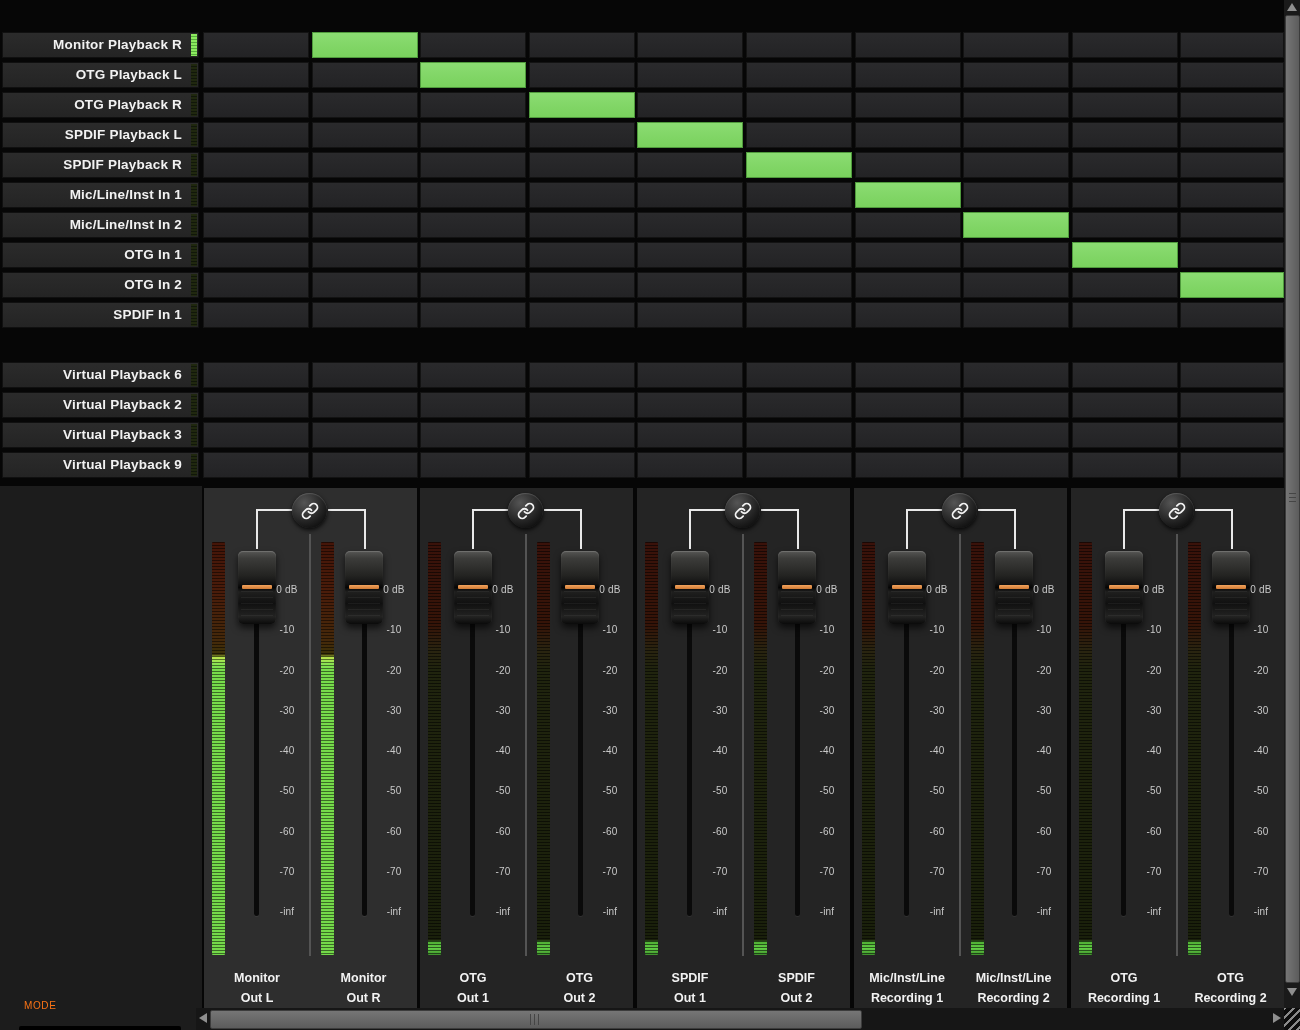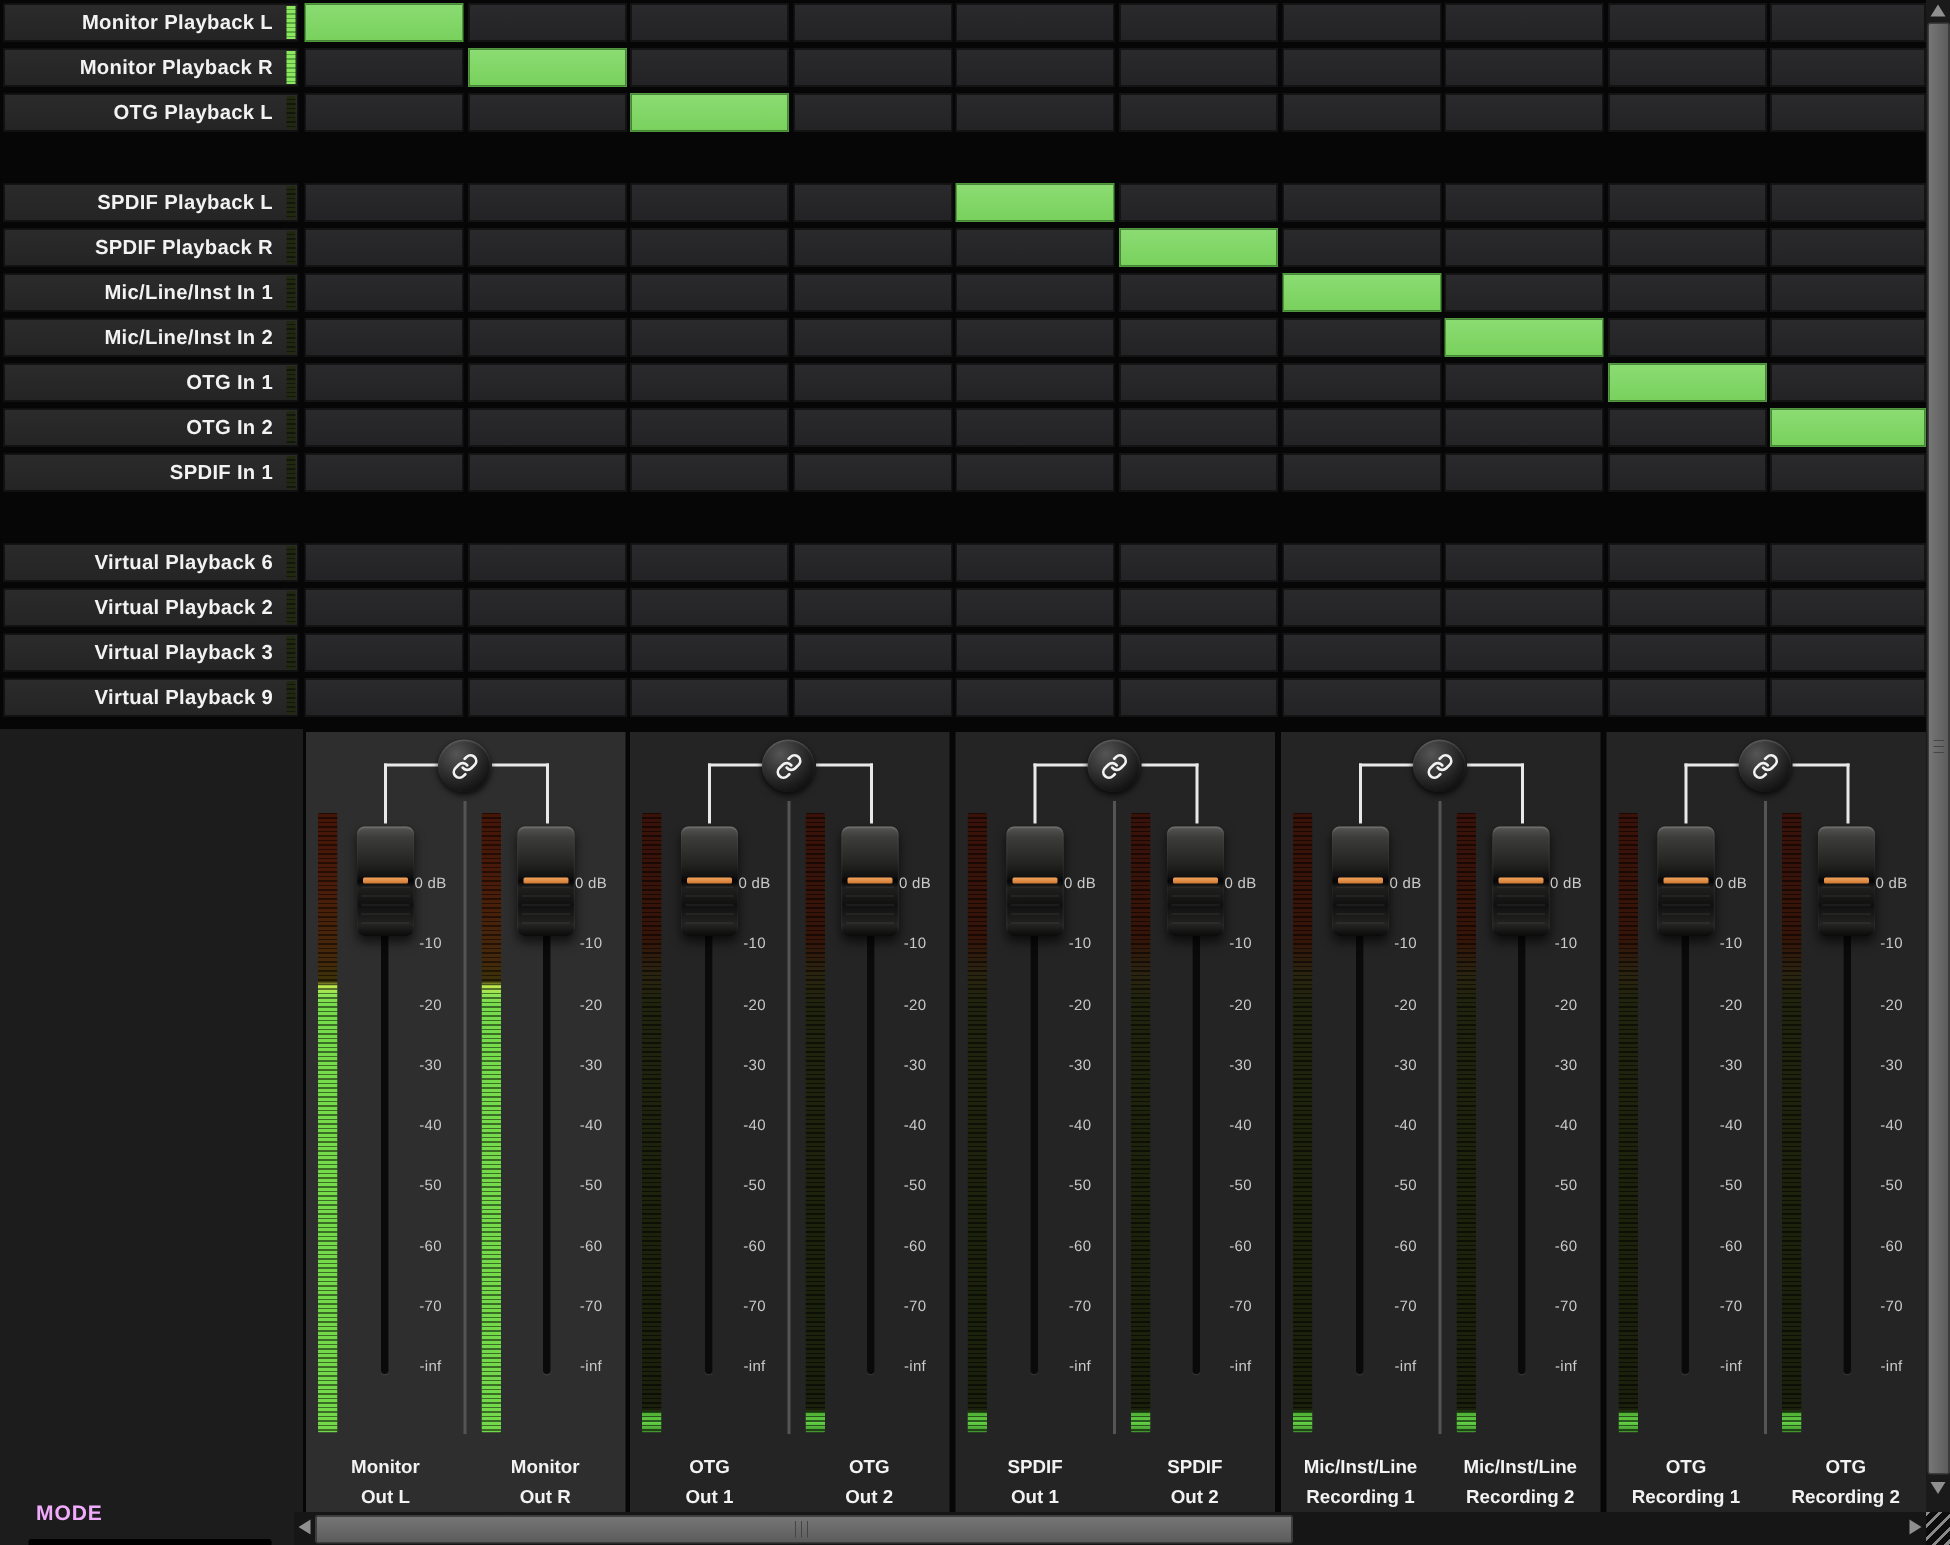--- a/index.html
+++ b/index.html
@@ -15,21 +15,21 @@
            color:#f2f2f2;font-size:13.5px;font-weight:bold;letter-spacing:.2px;white-space:nowrap;}
   .m-rowmeter{position:absolute;right:1px;top:1px;bottom:1px;width:6px;
            background:repeating-linear-gradient(to bottom,#20280f 0 2px,#11170a 2px 3px);}
   .m-rowmeter.on{background:repeating-linear-gradient(to bottom,#8ce95f 0 2px,#57ab3d 2px 3px);}
   .m-cell{position:absolute;top:0;height:26px;background:linear-gradient(#2a2a2c,#232325);
            box-sizing:border-box;border:1px solid #131313;}
   .m-cell.on{background:linear-gradient(#8bdc72,#79d15d);border-color:#4f9a3c;}
 
   
   #left-panel{position:absolute;left:0;top:486px;width:202px;height:544px;background:#1c1c1c;}
-  .panel-label{position:absolute;left:24px;color:#f0abfc;font-size:14px;font-weight:bold;letter-spacing:.6px;}
+  .panel-label{position:absolute;left:24px;color:#f97316;font-size:10px;font-weight:normal;letter-spacing:.6px;}
   .panel-field{position:absolute;left:19px;width:162px;height:33px;background:#000;border-radius:2px;
            color:#e5674a;font-size:13px;line-height:33px;padding-left:9px;box-sizing:border-box;}
 
   
   #strips{position:absolute;top:488px;left:0;height:520px;}
   .group{position:absolute;top:0;width:213px;height:520px;background:#242424;}
   .group.selected{background:#2e2e2e;}
   .channel{display:contents;}
   .link-btn{position:absolute;left:88px;top:5px;width:35px;height:35px;border-radius:50%;
            background:radial-gradient(circle at 35% 28%,#555,#1e1e1e 62%,#000 100%);
@@ -89,36 +89,20 @@
       border-top:5px solid transparent;border-bottom:5px solid transparent;border-left:8px solid #8f8f8f;}
   #resize-corner{position:absolute;left:1284px;top:1008px;width:16px;height:22px;
       background:repeating-linear-gradient(135deg,#8a8a8a 0 2px,#0d0d0d 2px 6px);}
 </style>
 </head>
 <body>
 
 <div id="app">
 
   <div id="matrix-rows">
-      <div class="m-row" style="top: 2px;">
-        <div class="m-label">
-          <span>Monitor Playback L</span>
-          <div class="m-rowmeter on"></div>
-        </div>
-        <div class="m-cell on" style="left: 203px; width: 106px;"></div>
-        <div class="m-cell" style="left: 312px; width: 106px;"></div>
-        <div class="m-cell" style="left: 420px; width: 106px;"></div>
-        <div class="m-cell" style="left: 529px; width: 106px;"></div>
-        <div class="m-cell" style="left: 637px; width: 106px;"></div>
-        <div class="m-cell" style="left: 746px; width: 106px;"></div>
-        <div class="m-cell" style="left: 855px; width: 106px;"></div>
-        <div class="m-cell" style="left: 963px; width: 106px;"></div>
-        <div class="m-cell" style="left: 1072px; width: 106px;"></div>
-        <div class="m-cell" style="left: 1180px; width: 104px;"></div>
-      </div>
       <div class="m-row" style="top: 32px;">
         <div class="m-label">
           <span>Monitor Playback R</span>
           <div class="m-rowmeter on"></div>
         </div>
         <div class="m-cell" style="left: 203px; width: 106px;"></div>
         <div class="m-cell on" style="left: 312px; width: 106px;"></div>
         <div class="m-cell" style="left: 420px; width: 106px;"></div>
         <div class="m-cell" style="left: 529px; width: 106px;"></div>
         <div class="m-cell" style="left: 637px; width: 106px;"></div>
@@ -130,20 +114,36 @@
       </div>
       <div class="m-row" style="top: 62px;">
         <div class="m-label">
           <span>OTG Playback L</span>
           <div class="m-rowmeter"></div>
         </div>
         <div class="m-cell" style="left: 203px; width: 106px;"></div>
         <div class="m-cell" style="left: 312px; width: 106px;"></div>
         <div class="m-cell on" style="left: 420px; width: 106px;"></div>
         <div class="m-cell" style="left: 529px; width: 106px;"></div>
+        <div class="m-cell" style="left: 637px; width: 106px;"></div>
+        <div class="m-cell" style="left: 746px; width: 106px;"></div>
+        <div class="m-cell" style="left: 855px; width: 106px;"></div>
+        <div class="m-cell" style="left: 963px; width: 106px;"></div>
+        <div class="m-cell" style="left: 1072px; width: 106px;"></div>
+        <div class="m-cell" style="left: 1180px; width: 104px;"></div>
+      </div>
+      <div class="m-row" style="top: 92px;">
+        <div class="m-label">
+          <span>OTG Playback R</span>
+          <div class="m-rowmeter"></div>
+        </div>
+        <div class="m-cell" style="left: 203px; width: 106px;"></div>
+        <div class="m-cell" style="left: 312px; width: 106px;"></div>
+        <div class="m-cell" style="left: 420px; width: 106px;"></div>
+        <div class="m-cell on" style="left: 529px; width: 106px;"></div>
         <div class="m-cell" style="left: 637px; width: 106px;"></div>
         <div class="m-cell" style="left: 746px; width: 106px;"></div>
         <div class="m-cell" style="left: 855px; width: 106px;"></div>
         <div class="m-cell" style="left: 963px; width: 106px;"></div>
         <div class="m-cell" style="left: 1072px; width: 106px;"></div>
         <div class="m-cell" style="left: 1180px; width: 104px;"></div>
       </div>
       <div class="m-row" style="top: 122px;">
         <div class="m-label">
           <span>SPDIF Playback L</span>

